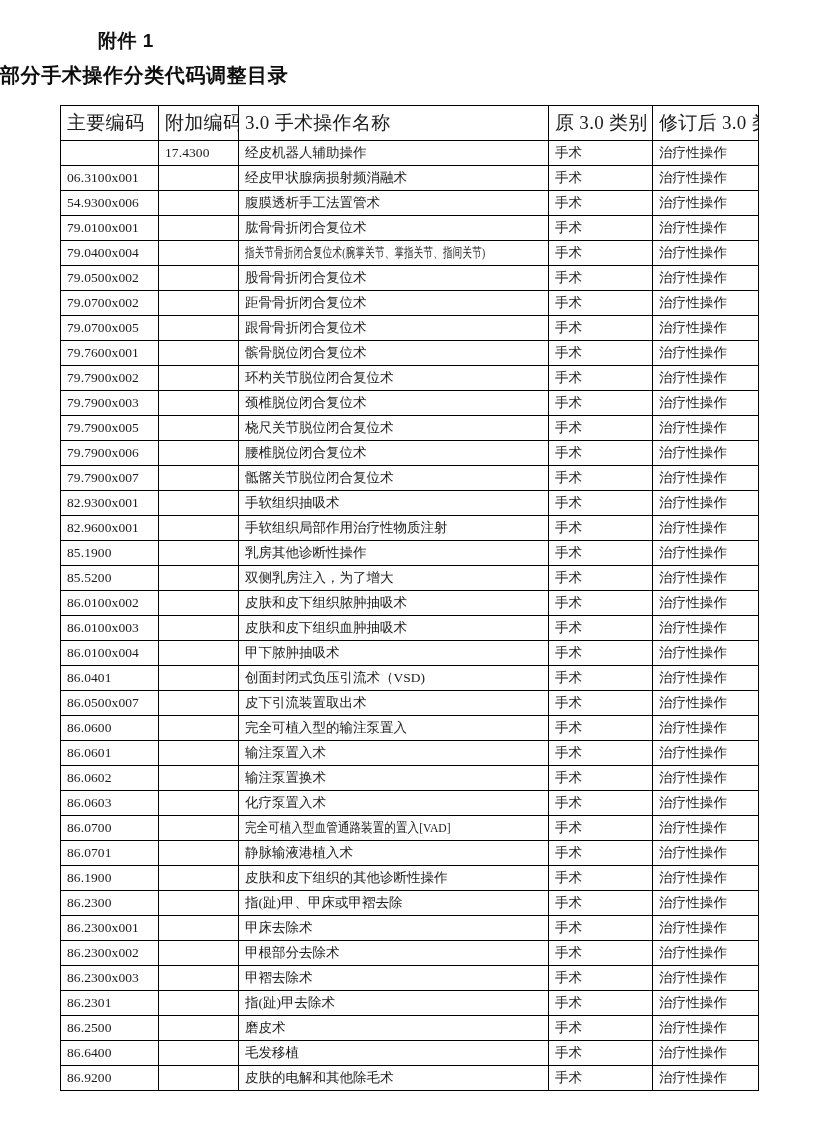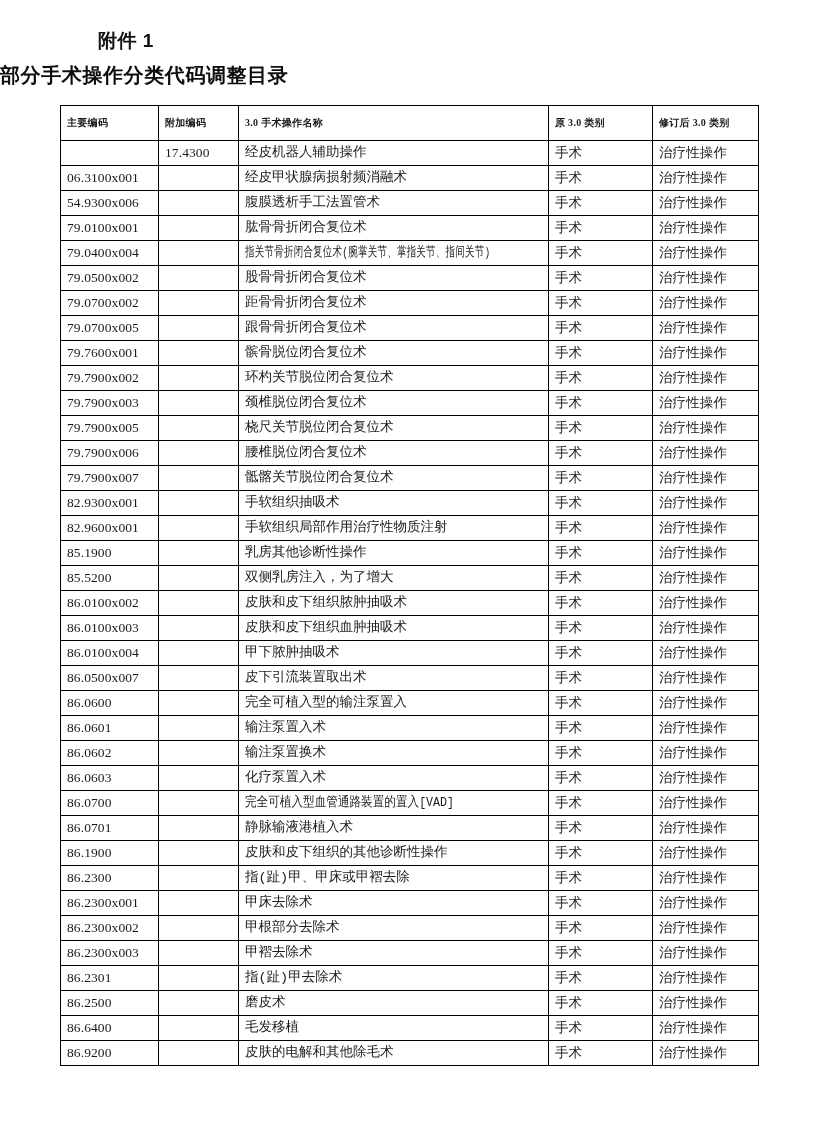--- a/index.html
+++ b/index.html
@@ -71,36 +71,35 @@
     border: 1px solid #000;
     padding: 0 6px;
     vertical-align: middle;
     text-align: left;
     font-weight: normal;
     overflow: hidden;
     white-space: nowrap;
   }
   table.codes thead th {
     height: 34px;
-    font-size: 10px;
+    font-size: 19px;
     letter-spacing: 0.3px;
-    font-weight: bold;
   }
   table.codes tbody td {
     height: 24px;
     line-height: 24px;
     font-size: 13.5px;
   }
   td.code-cell,
   th.code-head {
     font-family: "Liberation Serif", "DejaVu Serif", serif;
     letter-spacing: 0.1px;
   }
   td.name-cell {
-    font-family: Liberation Mono, monospace;
+    font-family: Liberation Serif, serif;
   }
   
   td.name-cell .squeeze {
     display: inline-block;
     transform: scaleX(0.70);
     transform-origin: left center;
     white-space: nowrap;
     letter-spacing: 0.4px;
   }
   td.name-cell .squeeze-mild {
@@ -279,20 +278,27 @@
             <td class="code-cell">治疗性操作</td>
           </tr>
           <tr>
             <td class="code-cell">86.0100x004</td>
             <td class="code-cell"></td>
             <td class="name-cell">甲下脓肿抽吸术</td>
             <td class="code-cell">手术</td>
             <td class="code-cell">治疗性操作</td>
           </tr>
           <tr>
+            <td class="code-cell">86.0401</td>
+            <td class="code-cell"></td>
+            <td class="name-cell">创面封闭式负压引流术（VSD)</td>
+            <td class="code-cell">手术</td>
+            <td class="code-cell">治疗性操作</td>
+          </tr>
+          <tr>
             <td class="code-cell">86.0500x007</td>
             <td class="code-cell"></td>
             <td class="name-cell">皮下引流装置取出术</td>
             <td class="code-cell">手术</td>
             <td class="code-cell">治疗性操作</td>
           </tr>
           <tr>
             <td class="code-cell">86.0600</td>
             <td class="code-cell"></td>
             <td class="name-cell">完全可植入型的输注泵置入</td>

